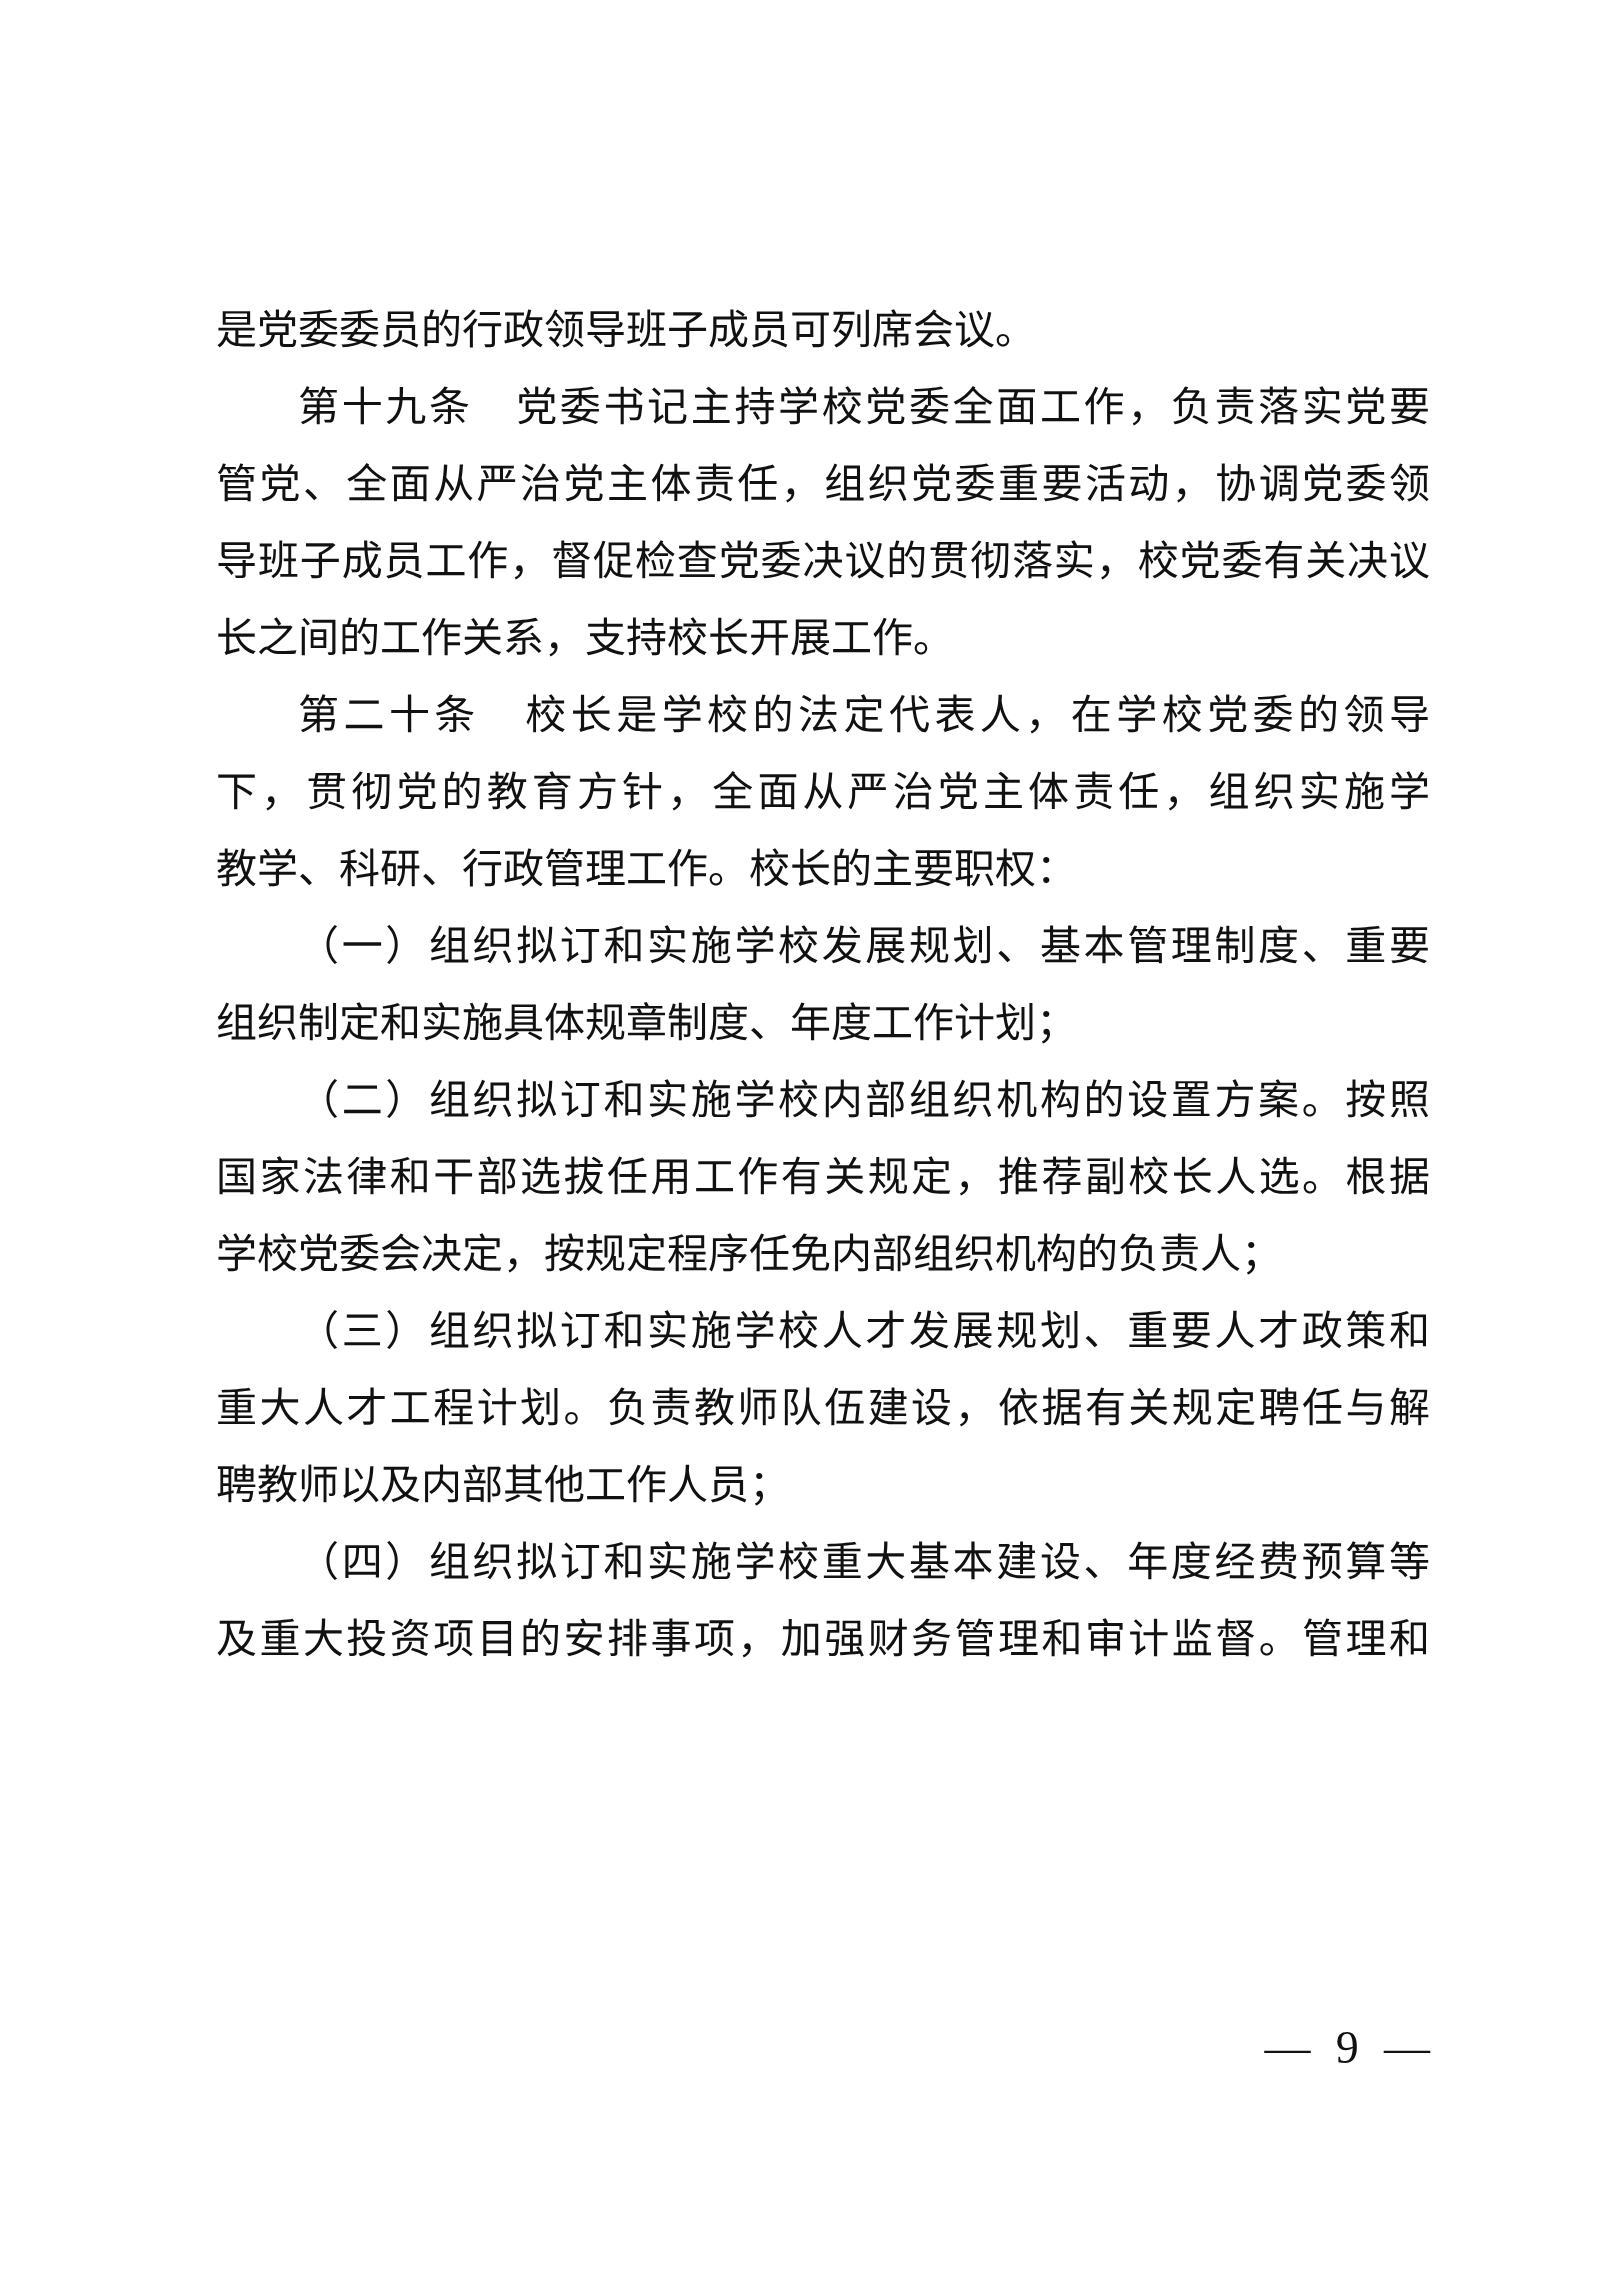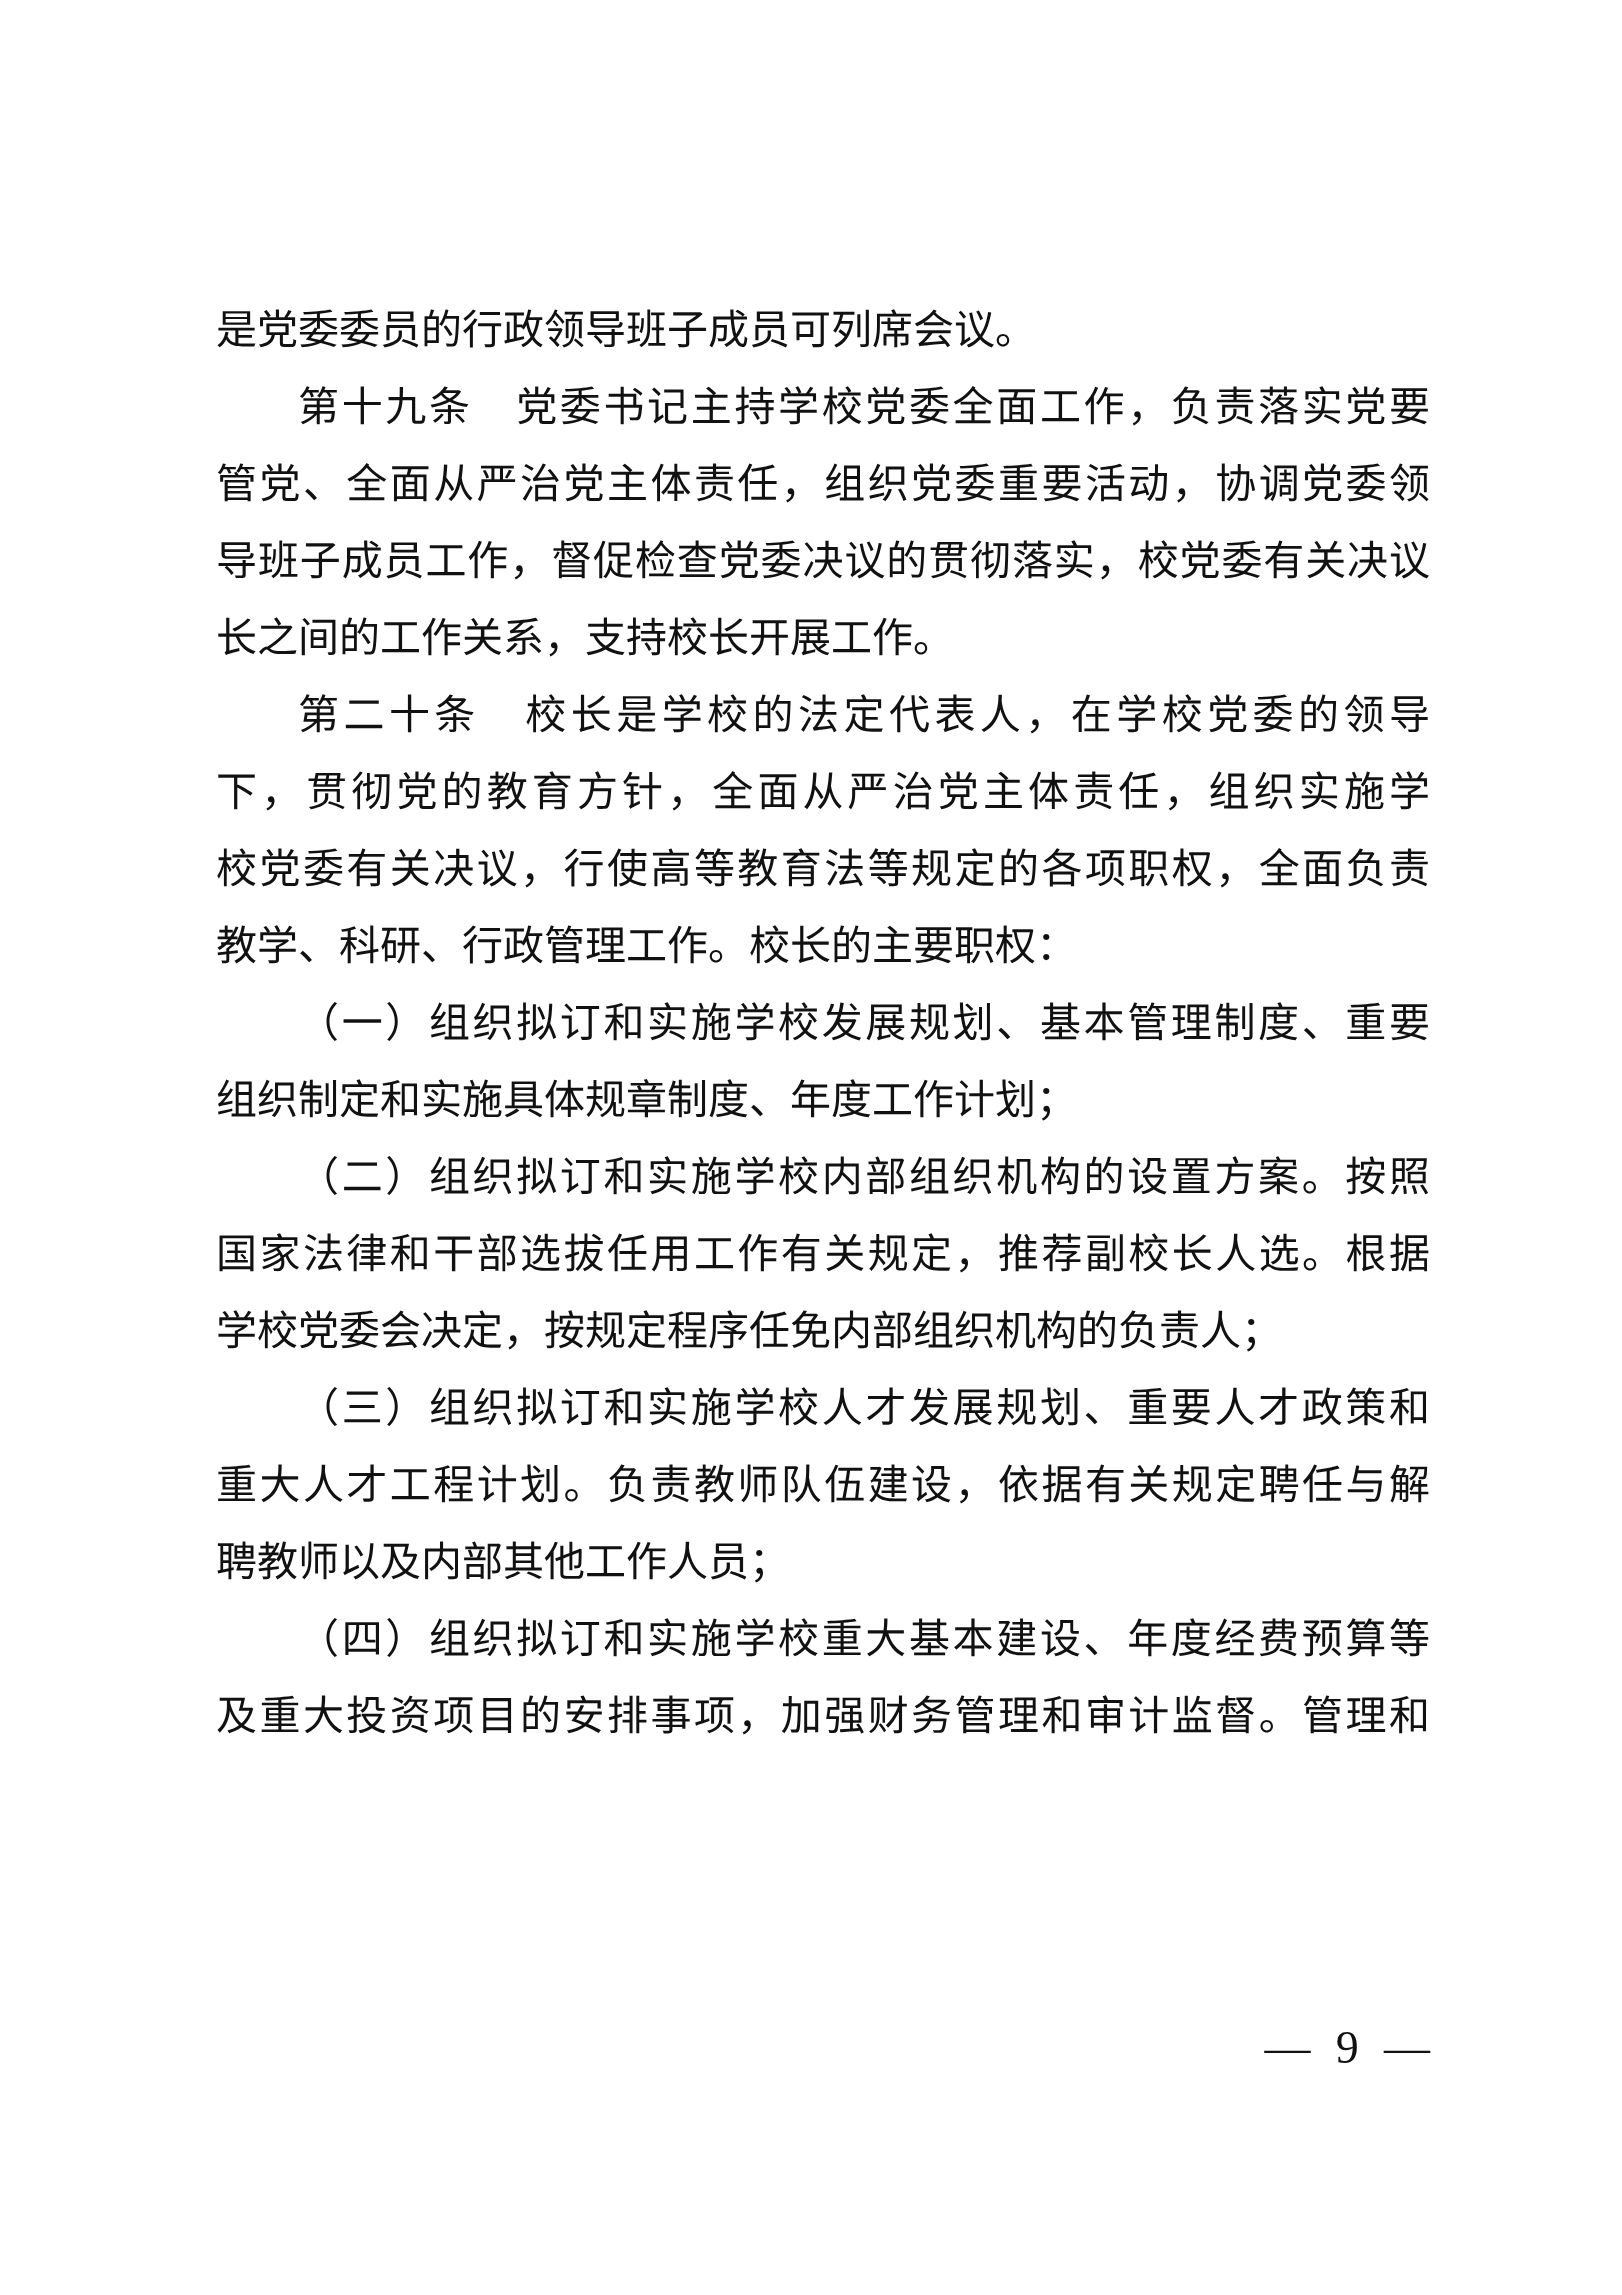--- a/index.html
+++ b/index.html
@@ -53,21 +53,20 @@
 
 <div class="page">
   <main class="text-block" id="text-block">
       <div class="line last">是党委委员的行政领导班子成员可列席会议。</div>
       <div class="line indent">第十九条　党委书记主持学校党委全面工作，负责落实党要</div>
       <div class="line">管党、全面从严治党主体责任，组织党委重要活动，协调党委领</div>
       <div class="line">导班子成员工作，督促检查党委决议的贯彻落实，校党委有关决议</div>
       <div class="line last">长之间的工作关系，支持校长开展工作。</div>
       <div class="line indent">第二十条　校长是学校的法定代表人，在学校党委的领导</div>
       <div class="line">下，贯彻党的教育方针，全面从严治党主体责任，组织实施学</div>
-      <div class="line">校党委有关决议，行使高等教育法等规定的各项职权，全面负责</div>
       <div class="line last">教学、科研、行政管理工作。校长的主要职权：</div>
       <div class="line indent">（一）组织拟订和实施学校发展规划、基本管理制度、重要</div>
       <div class="line last">组织制定和实施具体规章制度、年度工作计划；</div>
       <div class="line indent">（二）组织拟订和实施学校内部组织机构的设置方案。按照</div>
       <div class="line">国家法律和干部选拔任用工作有关规定，推荐副校长人选。根据</div>
       <div class="line last">学校党委会决定，按规定程序任免内部组织机构的负责人；</div>
       <div class="line indent">（三）组织拟订和实施学校人才发展规划、重要人才政策和</div>
       <div class="line">重大人才工程计划。负责教师队伍建设，依据有关规定聘任与解</div>
       <div class="line last">聘教师以及内部其他工作人员；</div>
       <div class="line indent">（四）组织拟订和实施学校重大基本建设、年度经费预算等</div>

